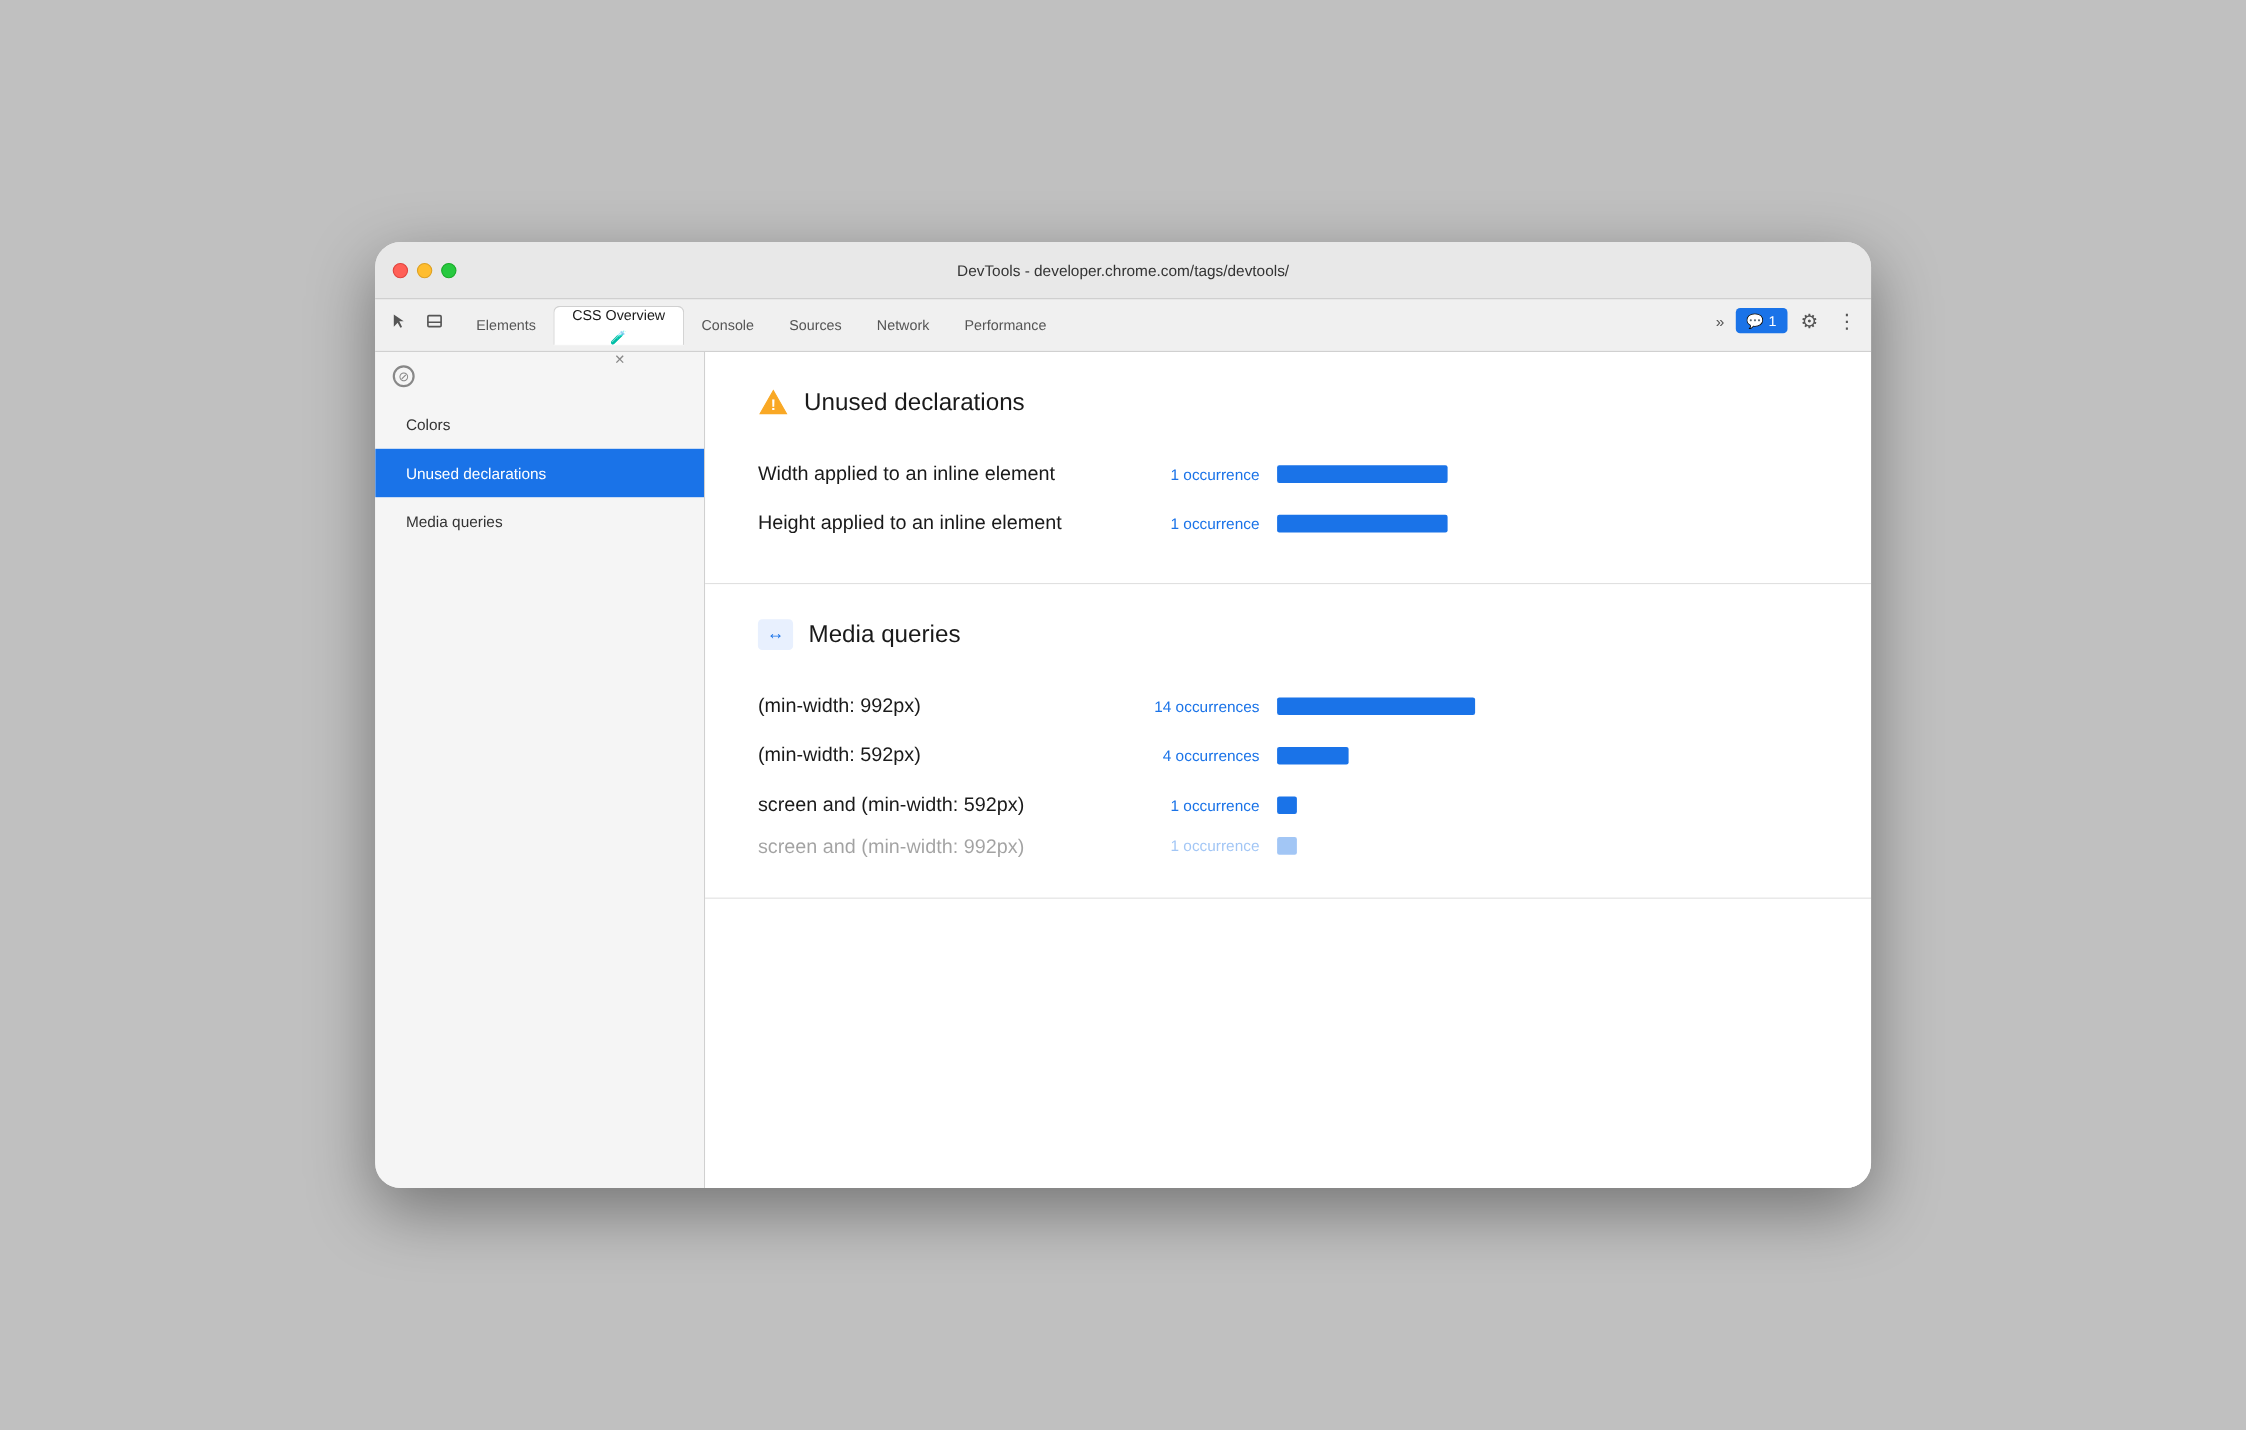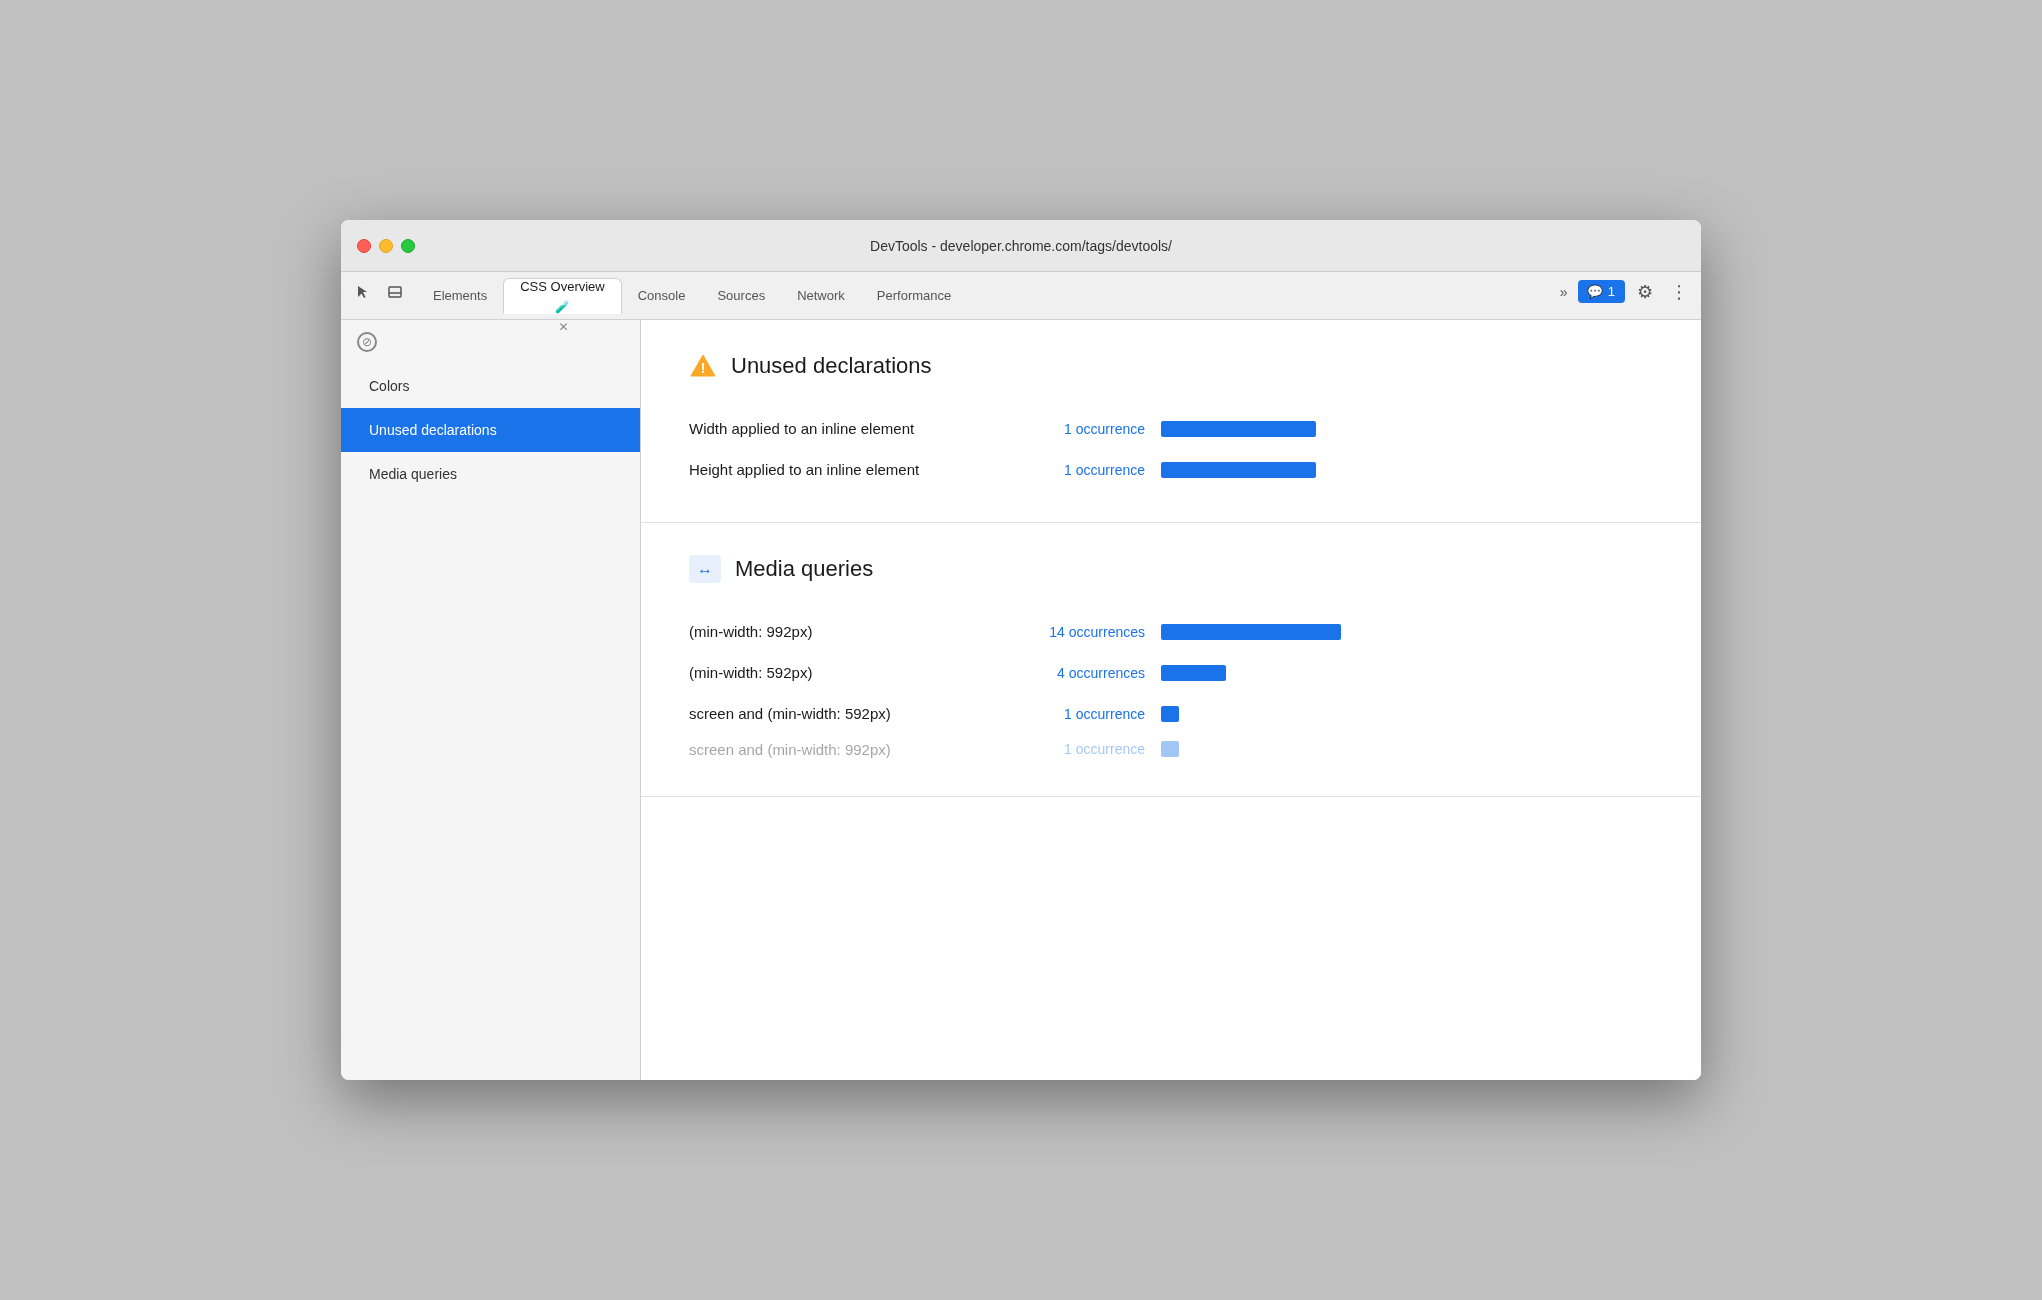--- a/index.html
+++ b/index.html
@@ -10,21 +10,21 @@
       justify-content: center;
       align-items: center;
       min-height: 100vh;
       font-family: -apple-system, BlinkMacSystemFont, 'Segoe UI', sans-serif;
     }
 
     .window {
       width: 1360px;
       height: 860px;
       background: #f0f0f0;
-      border-radius: 8px;
+      border-radius: 23px;
       box-shadow: 0 20px 60px rgba(0,0,0,0.4);
       overflow: hidden;
       display: flex;
       flex-direction: column;
     }
 
     
     .titlebar {
       background: #e8e8e8;
       height: 52px;
@@ -281,21 +281,21 @@
 
     
     .data-row {
       display: flex;
       align-items: center;
       padding: 12px 0;
       gap: 16px;
     }
 
     .data-label {
-      font-size: 15px;
+      font-size: 18px;
       color: #1a1a1a;
       min-width: 300px;
     }
 
     .data-count {
       font-size: 14px;
       color: #1a73e8;
       min-width: 140px;
       text-align: right;
     }

